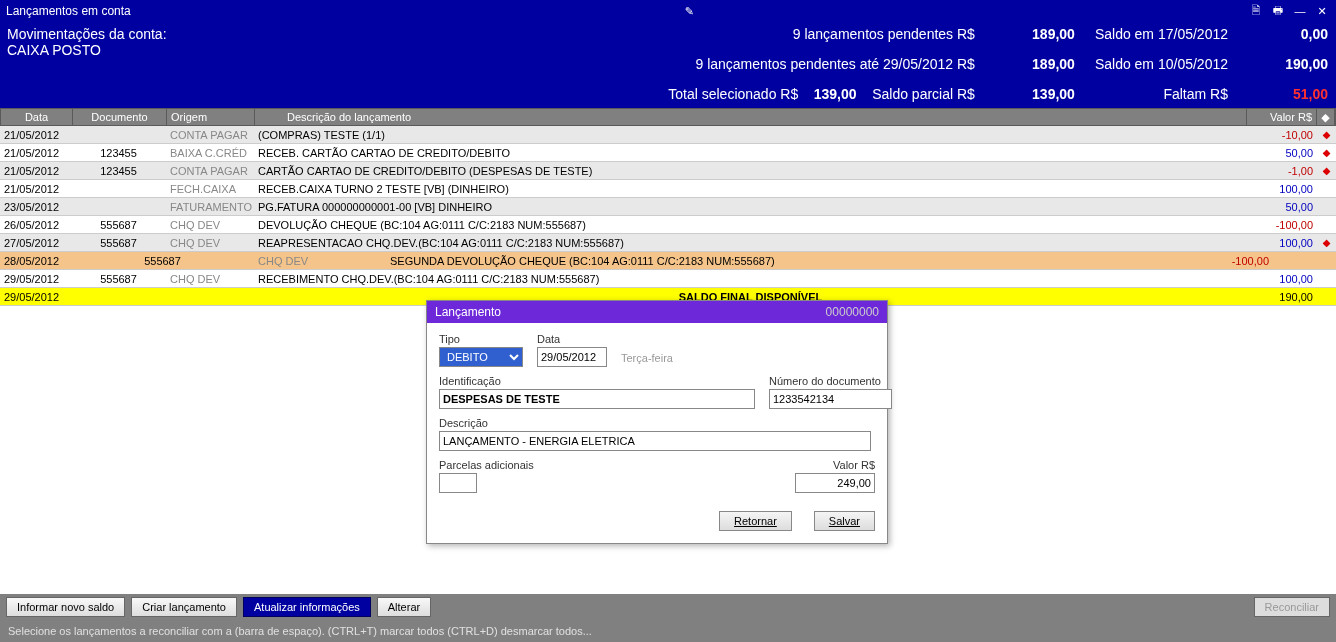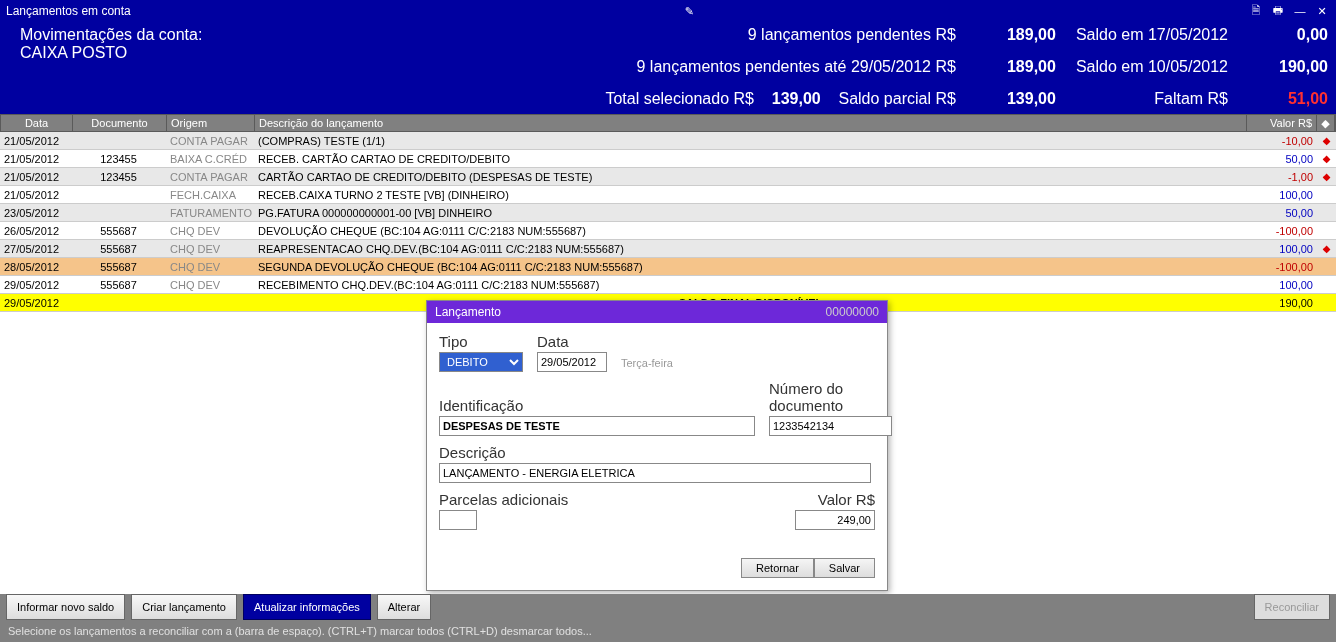--- a/index.html
+++ b/index.html
@@ -4,74 +4,74 @@
 <style>
 * { box-sizing: border-box; margin: 0; padding: 0; font-family: Arial, sans-serif; }
 body { background: #808080; font-size: 11px; width: 1336px; height: 642px; overflow: hidden; position: relative; }
 
 .titlebar { background: #0000A0; color: #fff; height: 22px; display: flex; align-items: center; padding: 0 6px; justify-content: space-between; }
 .titlebar-left { font-size: 12px; }
 .titlebar-mid { flex: 1; display:flex; justify-content:center; }
 .titlebar-right { display: flex; gap: 6px; align-items: center; }
 .titlebar .icon { width: 16px; height: 16px; display:inline-flex; align-items:center; justify-content:center; color:#fff; }
 
-.summary { background: #0000A0; color: #fff; display: flex; padding: 4px 8px 6px 20px; font-size: 16px; }
+.summary { background: #0000A0; color: #fff; display: flex; padding: 4px 8px 6px 7px; font-size: 14px; }
 .summary-left { flex: 0 0 280px; }
 .summary-right { flex: 1; display: flex; justify-content: flex-end; }
 .summary-grid { display: grid; grid-template-columns: auto 80px auto 80px; gap: 14px 20px; text-align: right; }
 .summary-grid .label { text-align: right; white-space: nowrap; }
 .summary-grid .val { font-weight: bold; }
 .red-val { color: #ff3030; font-weight: bold; }
 
 .table-wrap { background: #fff; }
 .thead { display: flex; background: #808080; color: #fff; height: 18px; align-items: center; font-size: 11px; border: 1px solid #5a5a5a;}
 .thead .th { border-right: 1px solid #5a5a5a; padding: 0 4px; height: 100%; display: flex; align-items: center; }
 .th-data { width: 72px; justify-content:center; }
 .th-doc { width: 94px; justify-content:center; }
 .th-orig { width: 88px; }
-.th-desc { flex: 1; }
+.th-desc { flex: 1; margin-left: 28px; }
 .th-valor { width: 70px; justify-content:flex-end; }
 .th-mark { width: 18px; justify-content:center; }
 
 .trow { display: flex; height: 18px; align-items: center; font-size: 11px; border-bottom: 1px solid #ccc; }
 .trow .td { padding: 0 4px; height:100%; display:flex; align-items:center; border-right: 1px solid transparent; }
 .td-data { width: 72px; color:#000; }
 .td-doc { width: 94px; justify-content:center; color:#000; }
 .td-orig { width: 88px; color:#888; }
 .td-desc { flex: 1; color:#000; }
 .td-valor { width: 70px; justify-content:flex-end; }
 .td-mark { width: 18px; justify-content:center; }
 .row-alt { background: #e8e8e8; }
-.row-sel { background: #f5c48a; }
+.row-sel { background: #f5c48a; gap: 44px; }
 .row-yellow { background: #ffff00; }
 .val-neg { color: #c00000; }
 .val-pos { color: #0000c0; }
 .diamond { color:#d00; font-size:10px; }
 
 .content-whitespace { background:#fff; height: 300px; position: relative; }
 
 .dialog { position: absolute; left: 426px; top: 300px; width: 462px; background: #fff; border: 1px solid #888; box-shadow: 2px 2px 6px rgba(0,0,0,0.3); }
 .dialog-header { background: #6d28d9; color:#fff; height:22px; display:flex; align-items:center; justify-content:space-between; padding: 0 8px; font-size:12px; }
 .dialog-header .docnum { color:#ccc; }
 .dialog-body { padding: 10px 12px 12px 12px; }
 .form-row { display:flex; gap: 14px; margin-bottom: 8px; align-items:flex-end; }
 .form-group { display:flex; flex-direction:column; }
-.form-group label { font-size:15px; color:#333; margin-bottom:2px; }
+.form-group label { font-size:11px; color:#333; margin-bottom:2px; }
 .form-group input, .form-group select { font-size:11px; border:1px solid #888; padding: 2px 3px; height: 20px; }
 .weekday { color:#999; font-size:11px; padding-bottom:3px; }
 select.tipo { background:#3060d0; color:#fff; width:84px; }
 .ident { width: 316px; font-weight: bold; }
 .docn { width: 123px; }
 .desc { width: 432px; }
 .parc { width: 38px; }
 .valr { width: 80px; text-align:right; }
-.dialog-buttons { display:flex; justify-content:flex-end; gap:0; margin-top:28px; }
+.dialog-buttons { display:flex; justify-content:flex-end; gap:22px; margin-top:18px;text-decoration:underline; }
 .dialog-buttons button { background: linear-gradient(#f5f5f5,#ddd); border:1px solid #888; padding: 3px 14px; font-size:11px; cursor:pointer; }
 
-.bottom-toolbar { position:absolute; bottom:22px; left:0; right:0; background:#808080; height:26px; display:flex; padding: 0 6px; gap:6px; }
+.bottom-toolbar { position:absolute; bottom:22px; left:0; right:0; background:#808080; height:26px; display:flex; align-items:center; padding: 0 6px; gap:6px; }
 .bottom-toolbar button { background: linear-gradient(#f8f8f8,#ddd); border:1px solid #666; padding: 3px 10px; font-size:11px; cursor:pointer; }
 .bottom-toolbar button.active { background:#0000A0; color:#fff; border-color:#000060; }
 .bottom-toolbar button.disabled { color:#999; background:#ddd; }
 .bottom-toolbar .spacer { flex:1; }
 
 .statusbar { position:absolute; bottom:0; left:0; right:0; height:22px; background:#808080; color:#e0e0e0; font-size:11px; display:flex; align-items:center; padding:0 8px; }
 </style>
 </head>
 <body>
 

